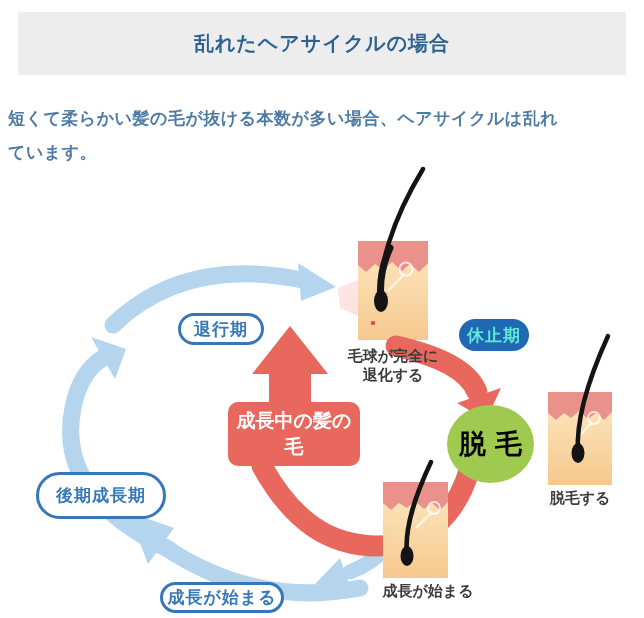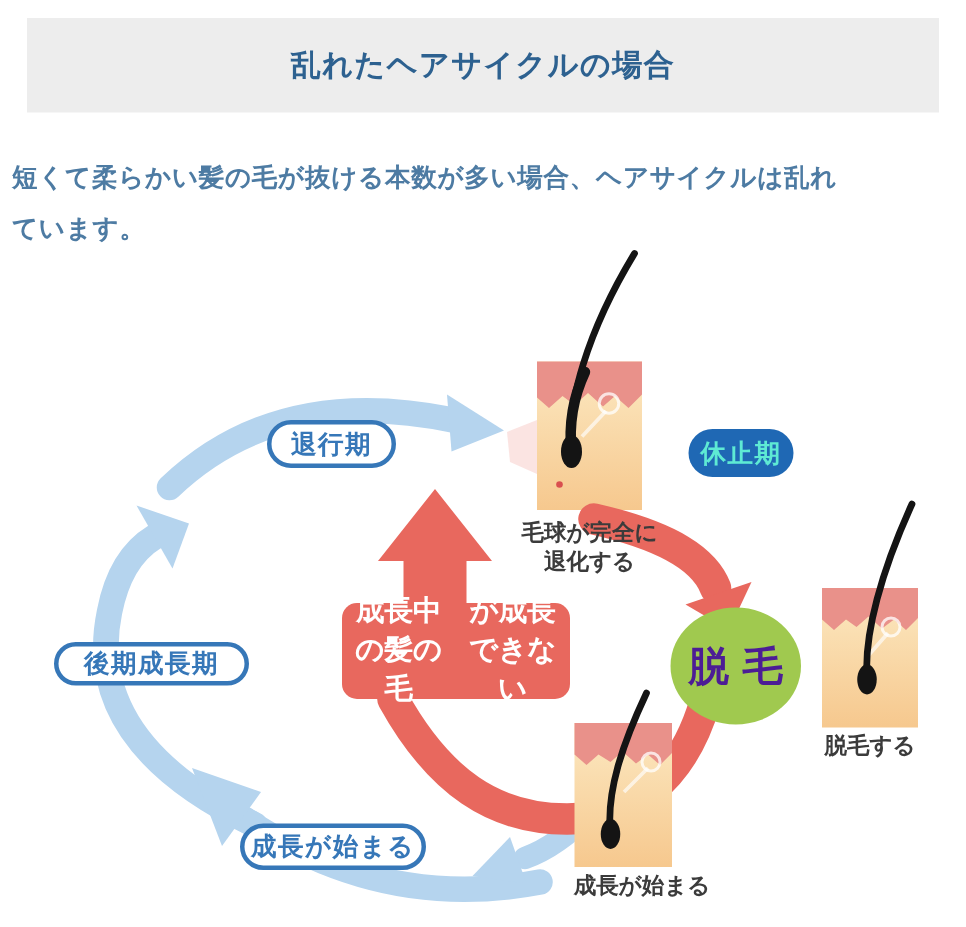--- a/index.html
+++ b/index.html
@@ -20,40 +20,40 @@
   #diagram{position:absolute;left:0;top:160px;width:644px;height:458px;}
   #diagram svg{position:absolute;left:0;top:0;}
 
   .blue-stroke{stroke:var(--light-blue);fill:none;stroke-linecap:round;}
   .blue-fill{fill:var(--light-blue);}
   .red-stroke{stroke:var(--red);fill:none;stroke-linecap:round;}
   .red-fill{fill:var(--red);}
 
   
   .pill{position:absolute;display:flex;align-items:center;justify-content:center;
-    border-radius:999px;font-weight:bold;font-size:17px;letter-spacing:1px;box-sizing:border-box;}
+    border-radius:999px;font-weight:bold;font-size:17px;letter-spacing:1px;box-sizing:border-box;margin-top:33px;}
   .pill.outline{background:#fff;border:3px solid var(--accent-blue);color:var(--accent-blue);}
   .pill.filled{background:var(--pill-fill);color:#5eead4;}
   #pill-regression{left:178px;top:120px;width:86px;height:32px;}
   #pill-resting{left:459px;top:126px;width:70px;height:32px;}
-  #pill-late-growth{left:36px;top:268px;width:130px;height:29px;}
+  #pill-late-growth{left:36px;top:279px;width:130px;height:47px;}
   #pill-mid-growth{left:160px;top:549px;width:124px;height:31px;}
   #pill-mid-growth{top:389px;}
   #pill-early-growth{left:452px;top:372px;width:121px;height:32px;}
 
   
-  #warning-box{position:absolute;left:228px;top:242px;width:152px;height:64px;
+  #warning-box{position:absolute;left:228px;top:242px;width:132px;height:64px;
     background:var(--red);border-radius:10px;color:#fff;font-weight:bold;font-size:19px;
-    line-height:26px;display:flex;flex-direction:row;align-items:center;justify-content:center;
+    line-height:26px;display:flex;flex-direction:column;align-items:center;justify-content:center;
     text-align:center;}
 
   
   #result-circle{position:absolute;left:447px;top:245px;width:87px;height:78px;
     background:var(--green);border-radius:50%;display:flex;align-items:center;justify-content:center;
-    color:#4c1d95;font-weight:bold;font-size:27px;letter-spacing:9px;padding-left:9px;box-sizing:border-box;}
+    color:#000000;font-weight:bold;font-size:27px;letter-spacing:9px;padding-left:9px;box-sizing:border-box;}
 
   
   .caption{position:absolute;color:var(--caption-dark);font-weight:bold;font-size:15px;
     line-height:19px;text-align:center;}
   #caption-bulb{left:333px;top:186px;width:120px;}
   #caption-bulb span{display:block;}
   #caption-fallout{left:530px;top:328px;width:100px;}
   #caption-growth{left:358px;top:421px;width:140px;}
 </style>
 </head>
@@ -146,21 +146,20 @@
     </div>
     <div id="pill-late-growth" class="pill outline">
       <span>後期成長期</span>
     </div>
     <div id="pill-mid-growth" class="pill outline">
       <span>成長が始まる</span>
     </div>
 
     <div id="warning-box">
       <span>成長中の髪の毛</span>
-      <span>が成長できない</span>
     </div>
 
     <div id="result-circle">
       <span>脱毛</span>
     </div>
 
     <div id="caption-bulb" class="caption">
       <span>毛球が完全に</span>
       <span>退化する</span>
     </div>

